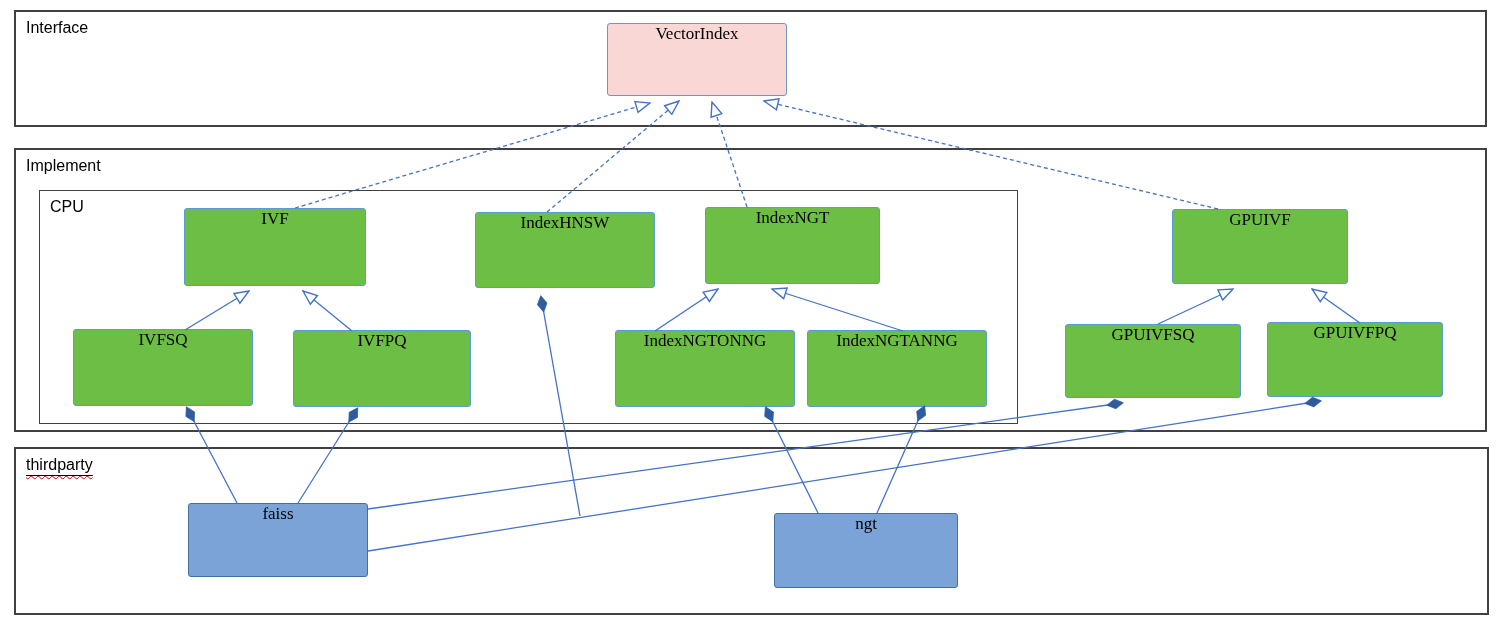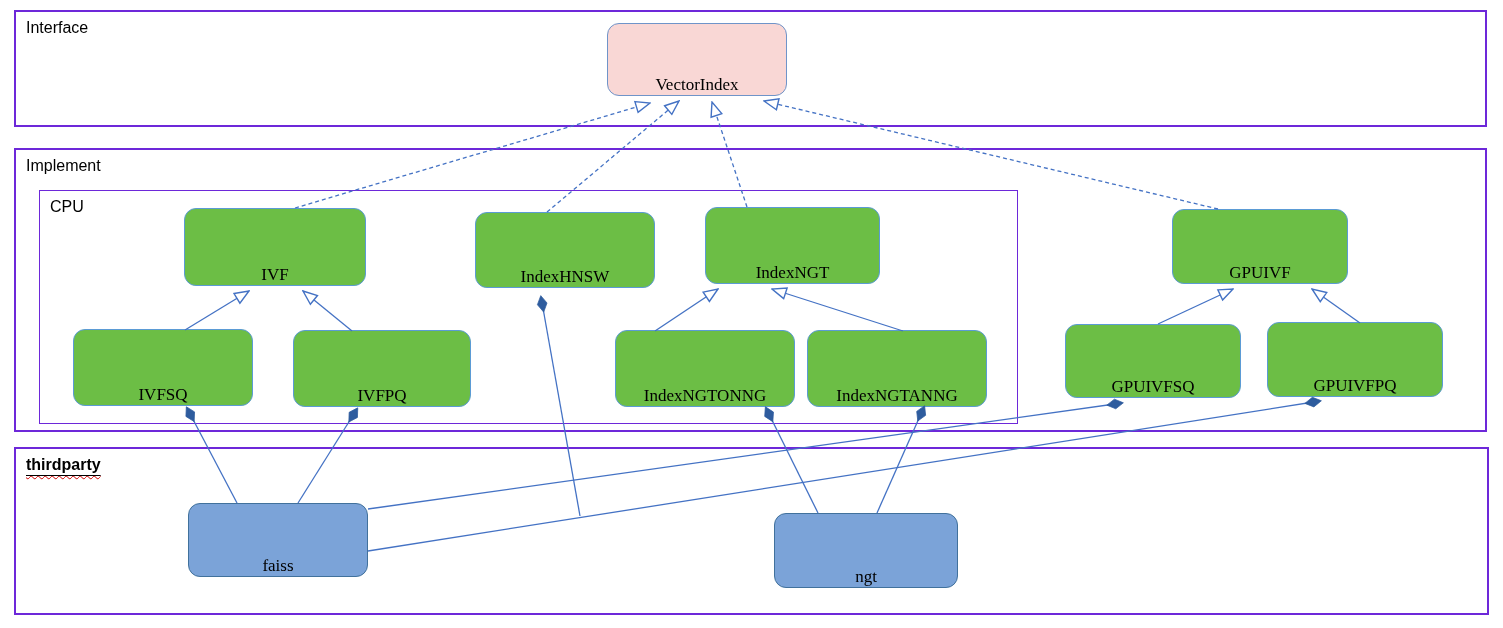--- a/index.html
+++ b/index.html
@@ -1,25 +1,25 @@
 <!DOCTYPE html>
 <html><head>
 <meta charset="utf-8">
 <style>
   html,body{margin:0;padding:0;background:#ffffff;}
   .wrap{position:relative;width:1503px;height:628px;background:#ffffff;
         font-family:"Liberation Sans",sans-serif;overflow:hidden;}
-  .section{position:absolute;border:2px solid #6d28d9;background:transparent;z-index:0;box-sizing:border-box;text-align:center;}
+  .section{position:absolute;border:2px solid #404040;background:transparent;z-index:0;box-sizing:border-box;text-align:center;}
   .section.inner{border-width:1.5px;z-index:1;}
   .section-label{position:absolute;top:7px;left:10px;font-size:16px;color:#000;}
   .spellcheck{text-decoration-line:underline;text-decoration-style:wavy;
-              text-decoration-color:#cc0000;text-underline-offset:5px;text-decoration-thickness:1px;font-weight:bold;}
+              text-decoration-color:#cc0000;text-underline-offset:5px;text-decoration-thickness:1px;}
   .black-underline{text-decoration-line:underline;text-decoration-style:solid;
                    text-decoration-color:#000;text-decoration-thickness:1px;}
-  .node{position:absolute;border-radius:12px;display:flex;align-items:flex-end;justify-content:center;
+  .node{position:absolute;border-radius:3px;display:flex;align-items:flex-start;justify-content:center;
         font-family:"Liberation Serif",serif;font-size:17px;color:#000;z-index:2;box-sizing:border-box;}
   .node.green{background:#6cbe45;border:1.5px solid #5b9bd5;}
   .node.pink {background:#f9d7d5;border:1.5px solid #6f94c9;}
   .node.blue {background:#7ba3d8;border:1.5px solid #41719c;}
   svg.edges{position:absolute;left:0;top:0;z-index:3;pointer-events:none;}
 </style>
 </head>
 <body>
 
 <div class="wrap">

